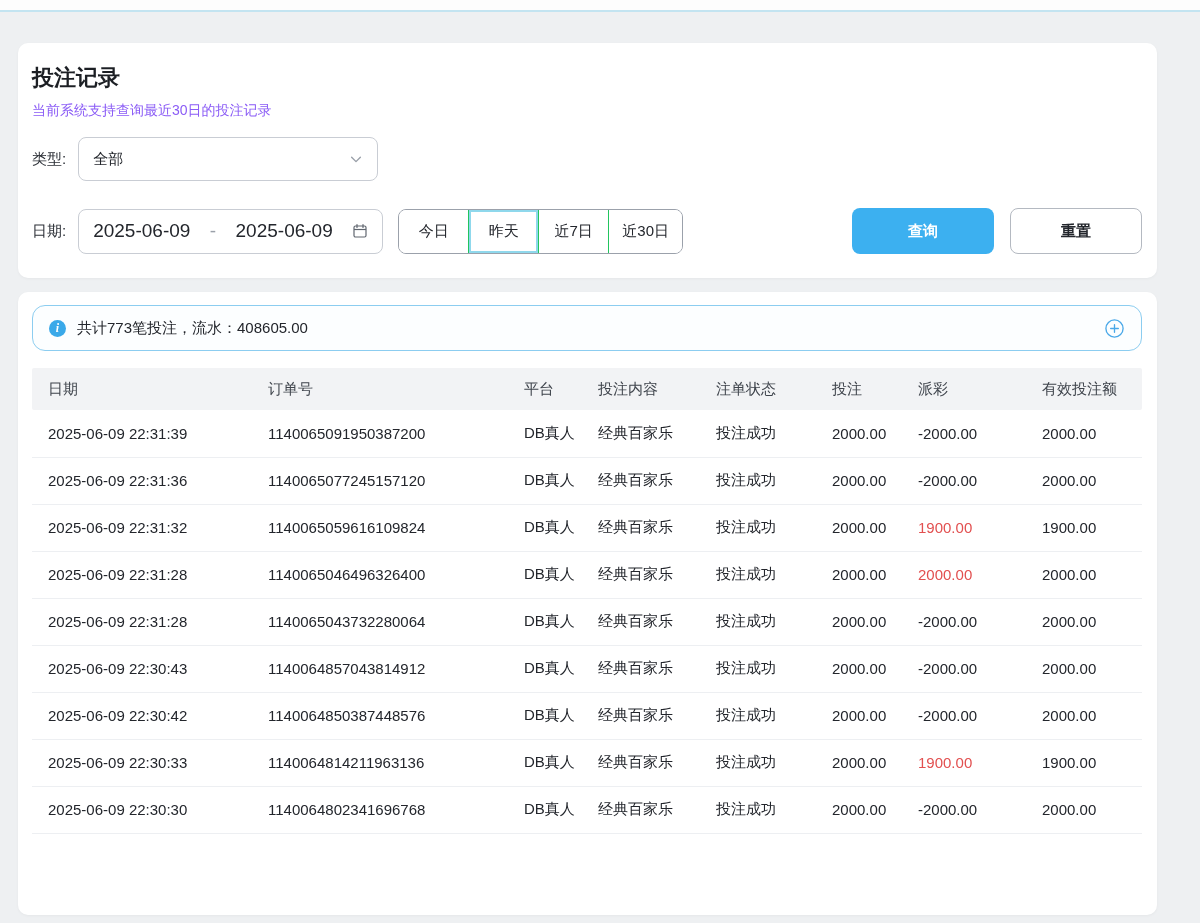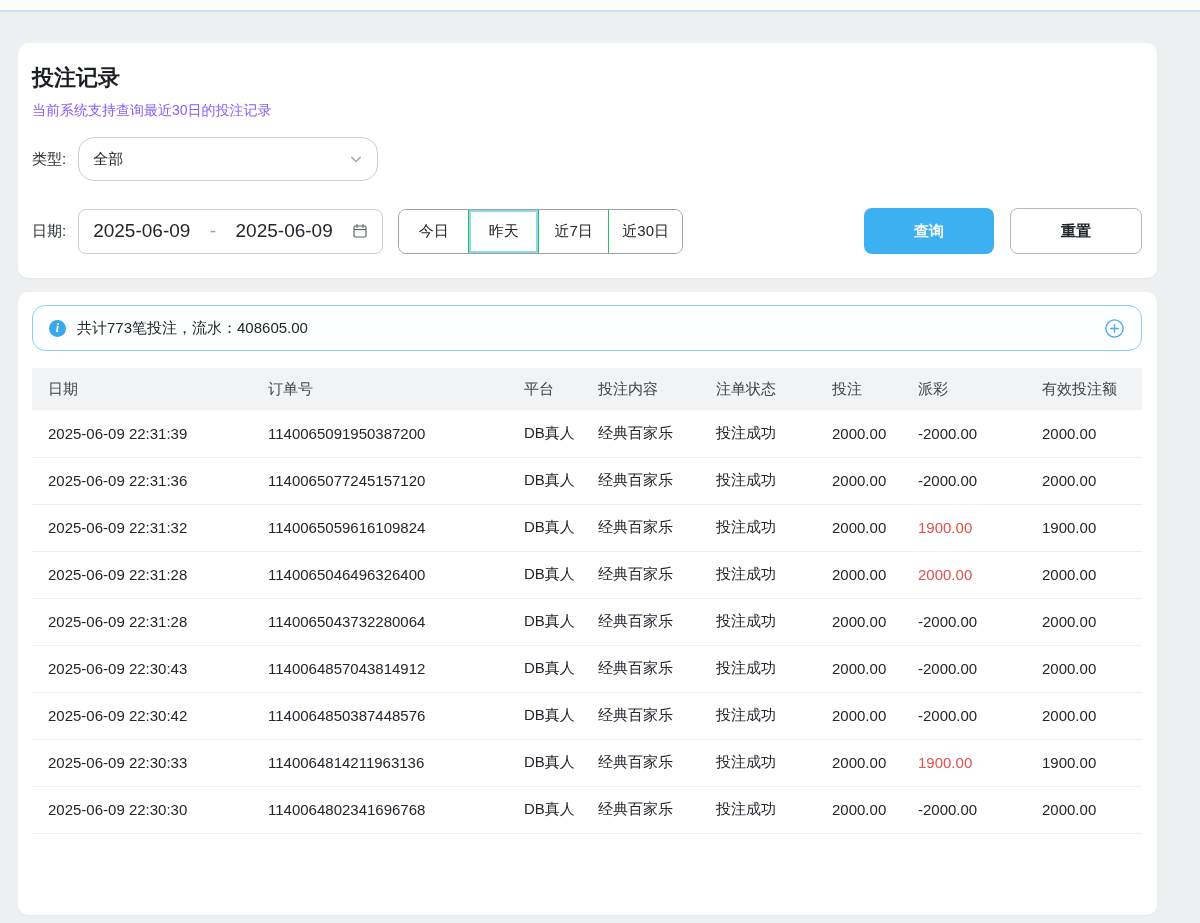--- a/index.html
+++ b/index.html
@@ -21,21 +21,21 @@
     box-shadow: 0 1px 3px rgba(0,0,0,0.04);
   }
   .filter-card { padding: 20px 15px 24px 14px; margin-bottom: 14px; }
   .page-title { font-size: 22px; font-weight: 700; color: #1c1f24; margin-bottom: 9px; }
   .page-subtitle { font-size: 14px; color: #8b5cf6; margin-bottom: 17px; }
   .filter-row { display: flex; align-items: center; }
   .type-row { margin-bottom: 27px; }
   .field-label { font-size: 15px; color: #2b2f36; margin-right: 12px; white-space: nowrap; }
   .select-box {
     width: 300px; height: 44px;
-    border: 1px solid #c9cdd4; border-radius: 16px;
+    border: 1px solid #c9cdd4; border-radius: 8px;
     display: flex; align-items: center; justify-content: space-between;
     padding: 4px 14px; font-size: 15px; background: #fff; cursor: pointer;
   }
   .chevron { color: #9aa0a9; display: flex; }
   .date-input {
     width: 305px; height: 45px;
     border: 1px solid #c9cdd4; border-radius: 8px;
     display: flex; align-items: center; justify-content: space-between;
     padding: 0 14px; font-size: 19px; background: #fff; cursor: pointer;
   }
@@ -48,21 +48,21 @@
     border-right: 1px solid #22c55e; font-size: 15px; color: #23262c;
     font-family: inherit; cursor: pointer; display: flex; align-items: center; justify-content: center;
   }
   .quick-btn:last-child { border-right: none; width: 73px; }
   .quick-btn.active { box-shadow: inset 0 0 0 2px #8fd8ec; }
   .btn {
     height: 46px; border-radius: 8px; font-size: 15px; font-weight: 700;
     font-family: inherit; cursor: pointer;
   }
   .btn-search {
-    margin-left: auto; width: 130px;
+    margin-left: auto; width: 142px;
     background: #3cb0f0; color: #ffffff; border: none;
   }
   .btn-reset {
     margin-left: 16px; width: 132px;
     background: #ffffff; color: #23262c; border: 1px solid #b4b9c1;
   }
   .table-card { padding: 13px 15px 20px 14px; height: 623px; }
   .info-bar {
     height: 46px; border: 1px solid #8ccdf0; border-radius: 13px;
     background: #fcfeff; display: flex; align-items: center;

